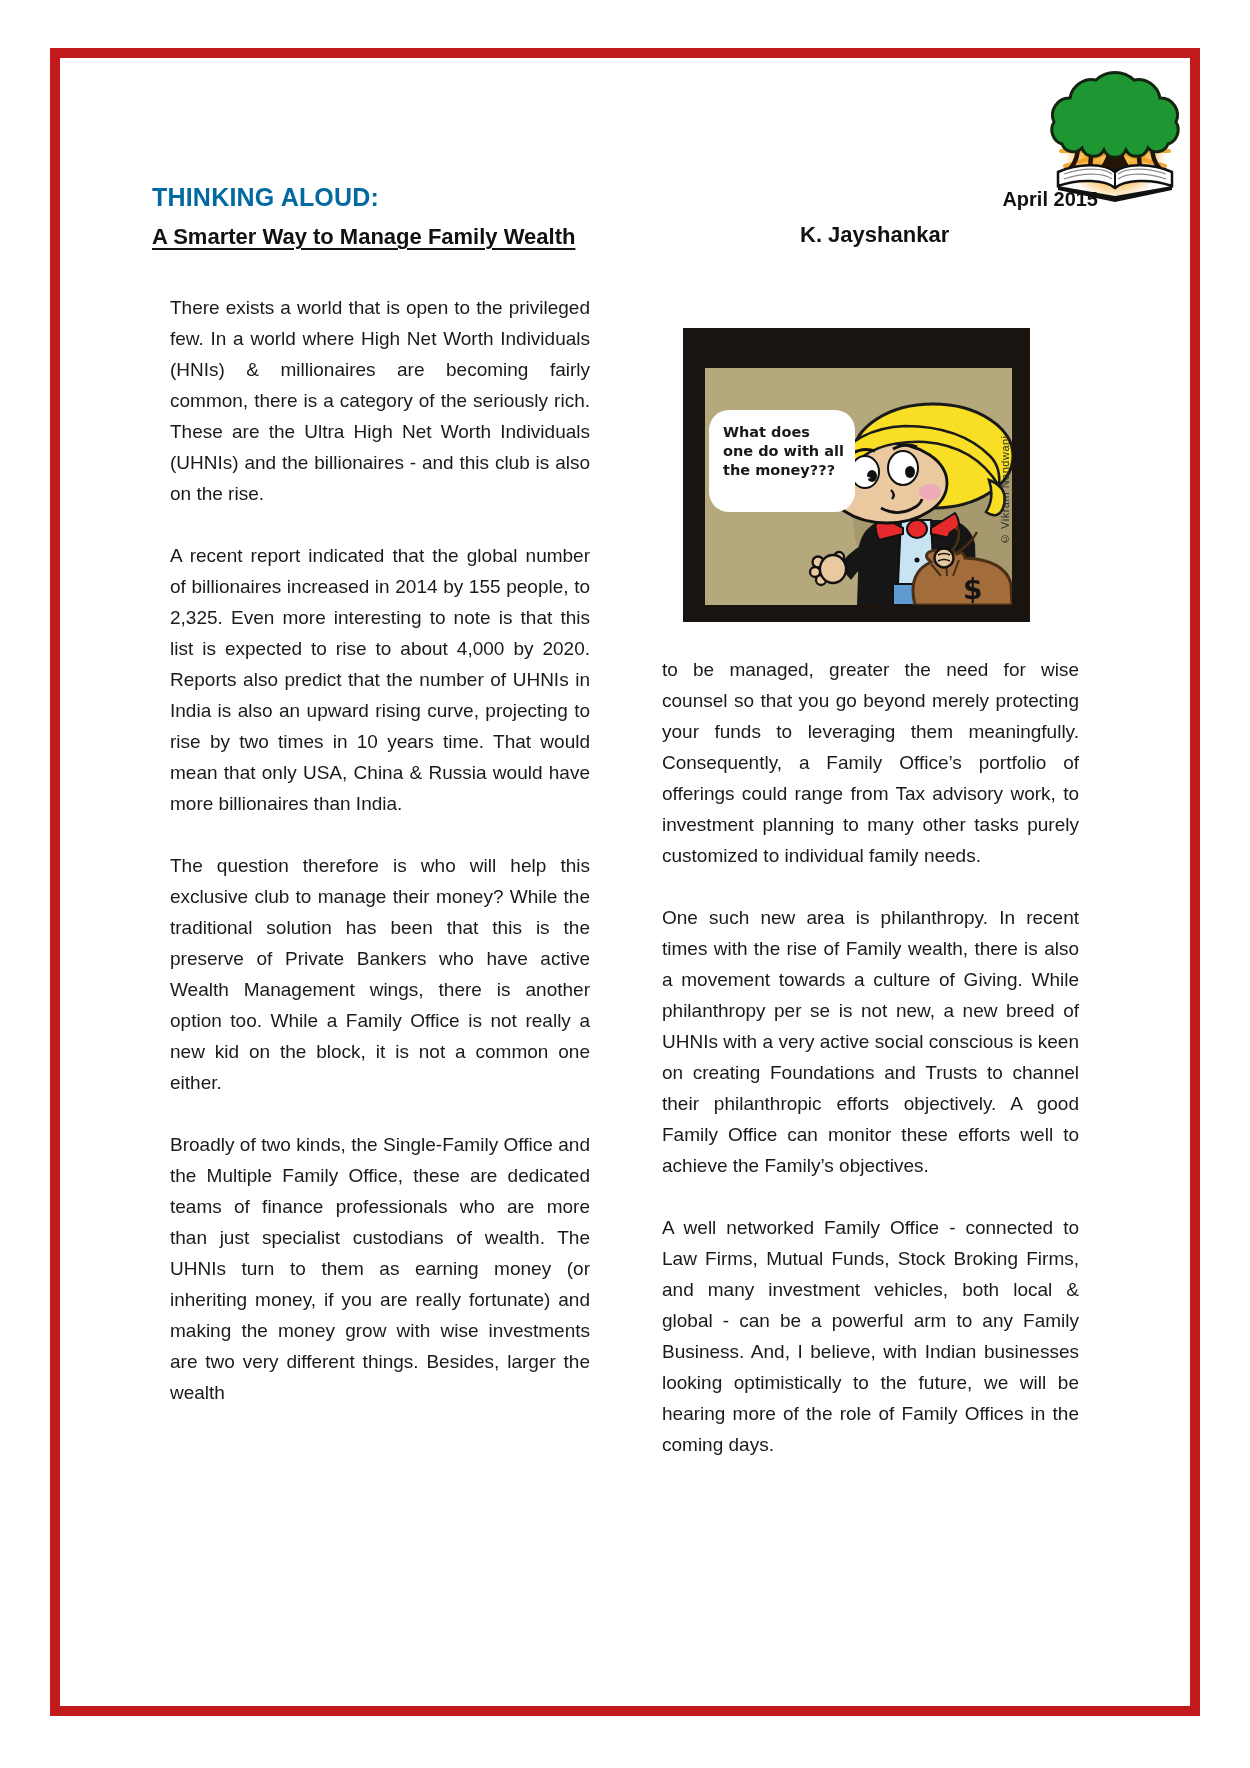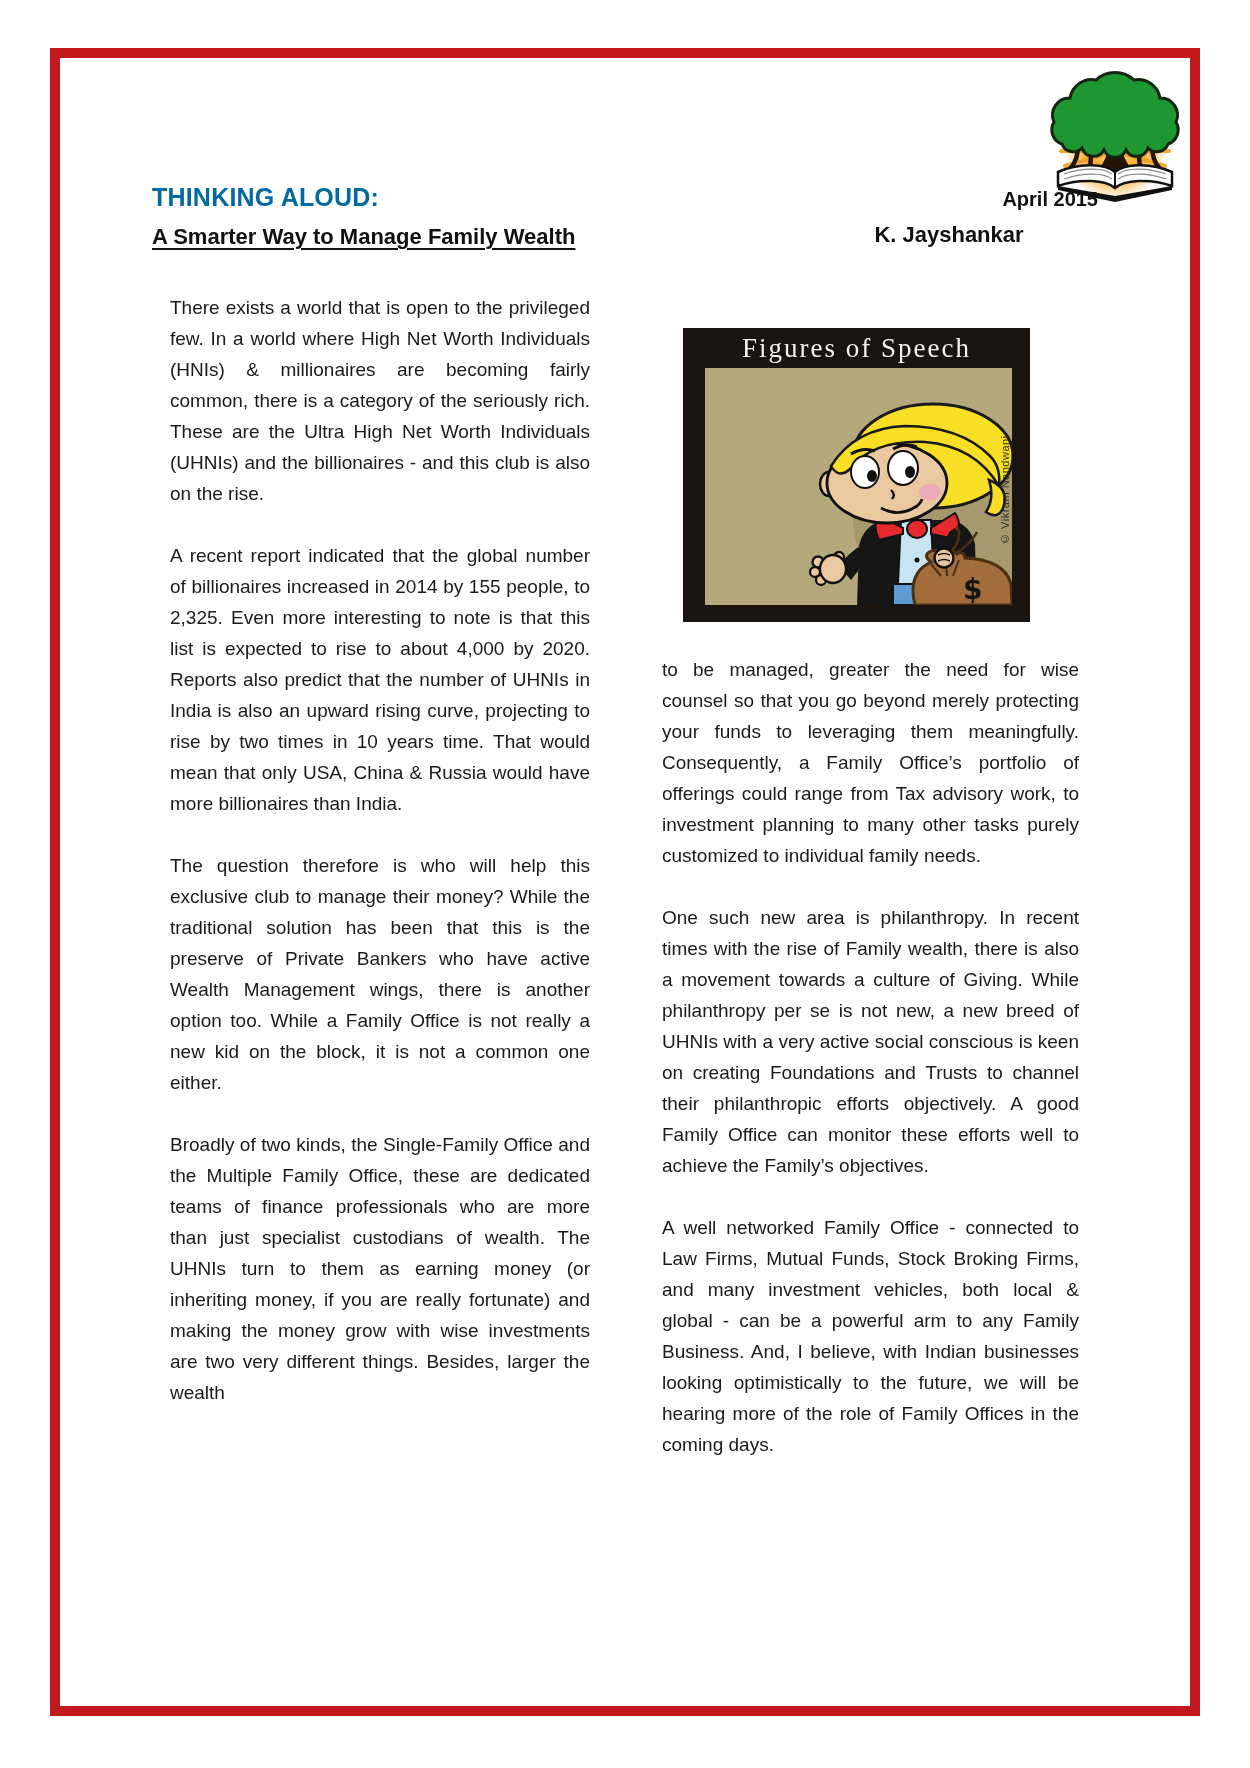--- a/index.html
+++ b/index.html
@@ -43,21 +43,21 @@
   }
   .date-label{
     position:absolute;
     left:800px; top:188px; width:298px;
     text-align:right;
     font-size:20px; font-weight:bold; color:#111;
   }
   .author-name{
     position:absolute;
     left:800px; top:222px; width:298px;
-    text-align:center;
+    text-align:left;
     font-size:22px; font-weight:bold; color:#111;
   }
   
   .col{
     position:absolute;
     font-size:19px;
     line-height:31px;
     text-align:justify;
     color:#1a1a1a;
   }
@@ -197,21 +197,20 @@
   <div class="author-name">K. Jayshankar</div>
 
   <div class="col col-left">
     <p>There exists a world that is open to the privileged few. In a world where High Net Worth Individuals (HNIs) &amp; millionaires are becoming fairly common, there is a category of the seriously rich. These are the Ultra High Net Worth Individuals (UHNIs) and the billionaires - and this club is also on the rise.</p>
     <p>A recent report indicated that the global number of billionaires increased in 2014 by 155 people, to 2,325. Even more interesting to note is that this list is expected to rise to about 4,000 by 2020. Reports also predict that the number of UHNIs in India is also an upward rising curve, projecting to rise by two times in 10 years time. That would mean that only USA, China &amp; Russia would have more billionaires than India.</p>
     <p>The question therefore is who will help this exclusive club to manage their money? While the traditional solution has been that this is the preserve of Private Bankers who have active Wealth Management wings, there is another option too. While a Family Office is not really a new kid on the block, it is not a common one either.</p>
     <p>Broadly of two kinds, the Single-Family Office and the Multiple Family Office, these are dedicated teams of finance professionals who are more than just specialist custodians of wealth. The UHNIs turn to them as earning money (or inheriting money, if you are really fortunate) and making the money grow with wise investments are two very different things. Besides, larger the wealth</p>
   </div>
 
   <div class="cartoon">
-    <div class="cartoon-title">Figures of Speech</div>
     <div class="cartoon-panel">
       <svg width="307" height="237" viewBox="0 0 307 237">
 
         <ellipse cx="240" cy="150" rx="92" ry="98" fill="#998C61" opacity="0.55"></ellipse>
 
         <path d="M 152,237 L 154,178 Q 158,158 178,152 L 248,152 Q 266,158 270,176 L 272,237 Z" fill="#161616"></path>
         <path d="M 196,152 L 226,152 L 230,237 L 192,237 Z" fill="#C8E4F2" stroke="#111" stroke-width="2"></path>
         <circle cx="212" cy="192" r="2.5" fill="#111"></circle>
           <circle cx="212" cy="212" r="2.5" fill="#111"></circle>
         <rect x="188" y="216" width="46" height="21" fill="#5E9BD0" stroke="#111" stroke-width="2"></rect>
@@ -253,20 +252,21 @@
 
         <g>
           <path d="M 210,237 Q 202,205 226,194 Q 218,188 224,184 Q 232,180 240,186 Q 246,180 252,186 Q 258,182 260,190 Q 300,192 306,216 L 307,237 Z" fill="#A26C3B" stroke="#4A2F15" stroke-width="3"></path>
           <path d="M 226,196 L 236,208 M 241,192 L 242,208 M 254,192 L 248,208" stroke="#4A2F15" stroke-width="2" fill="none"></path>
           <path d="M 246,184 Q 258,170 252,158 M 250,186 Q 266,176 272,164" stroke="#4A2F15" stroke-width="2.5" fill="none"></path>
           <text x="258" y="231" font-family="DejaVu Sans, sans-serif" font-size="28" font-weight="bold" fill="#141414">$</text>
         </g>
         <circle cx="239" cy="190" r="9.5" fill="#EAC9A0" stroke="#111" stroke-width="2.4"></circle>
         <path d="M 233,187 Q 239,184 245,187 M 233,193 Q 239,190 245,193" stroke="#111" stroke-width="1.5" fill="none"></path>
       </svg>
+      <div class="speech-bubble">What does one do with all the money???</div>
       <div class="cartoon-credit">© Vikram Nandwani</div>
     </div>
   </div>
 
   <div class="col col-right">
     <p>to be managed, greater the need for wise counsel so that you go beyond merely protecting your funds to leveraging them meaningfully. Consequently, a Family Office’s portfolio of offerings could range from Tax advisory work, to investment planning to many other tasks purely customized to individual family needs.</p>
     <p>One such new area is philanthropy. In recent times with the rise of Family wealth, there is also a movement towards a culture of Giving. While philanthropy per se is not new, a new breed of UHNIs with a very active social conscious is keen on creating Foundations and Trusts to channel their philanthropic efforts objectively. A good Family Office can monitor these efforts well to achieve the Family’s objectives.</p>
     <p>A well networked Family Office - connected to Law Firms, Mutual Funds, Stock Broking Firms, and many investment vehicles, both local &amp; global - can be a powerful arm to any Family Business. And, I believe, with Indian businesses looking optimistically to the future, we will be hearing more of the role of Family Offices in the coming days.</p>
   </div>
 

